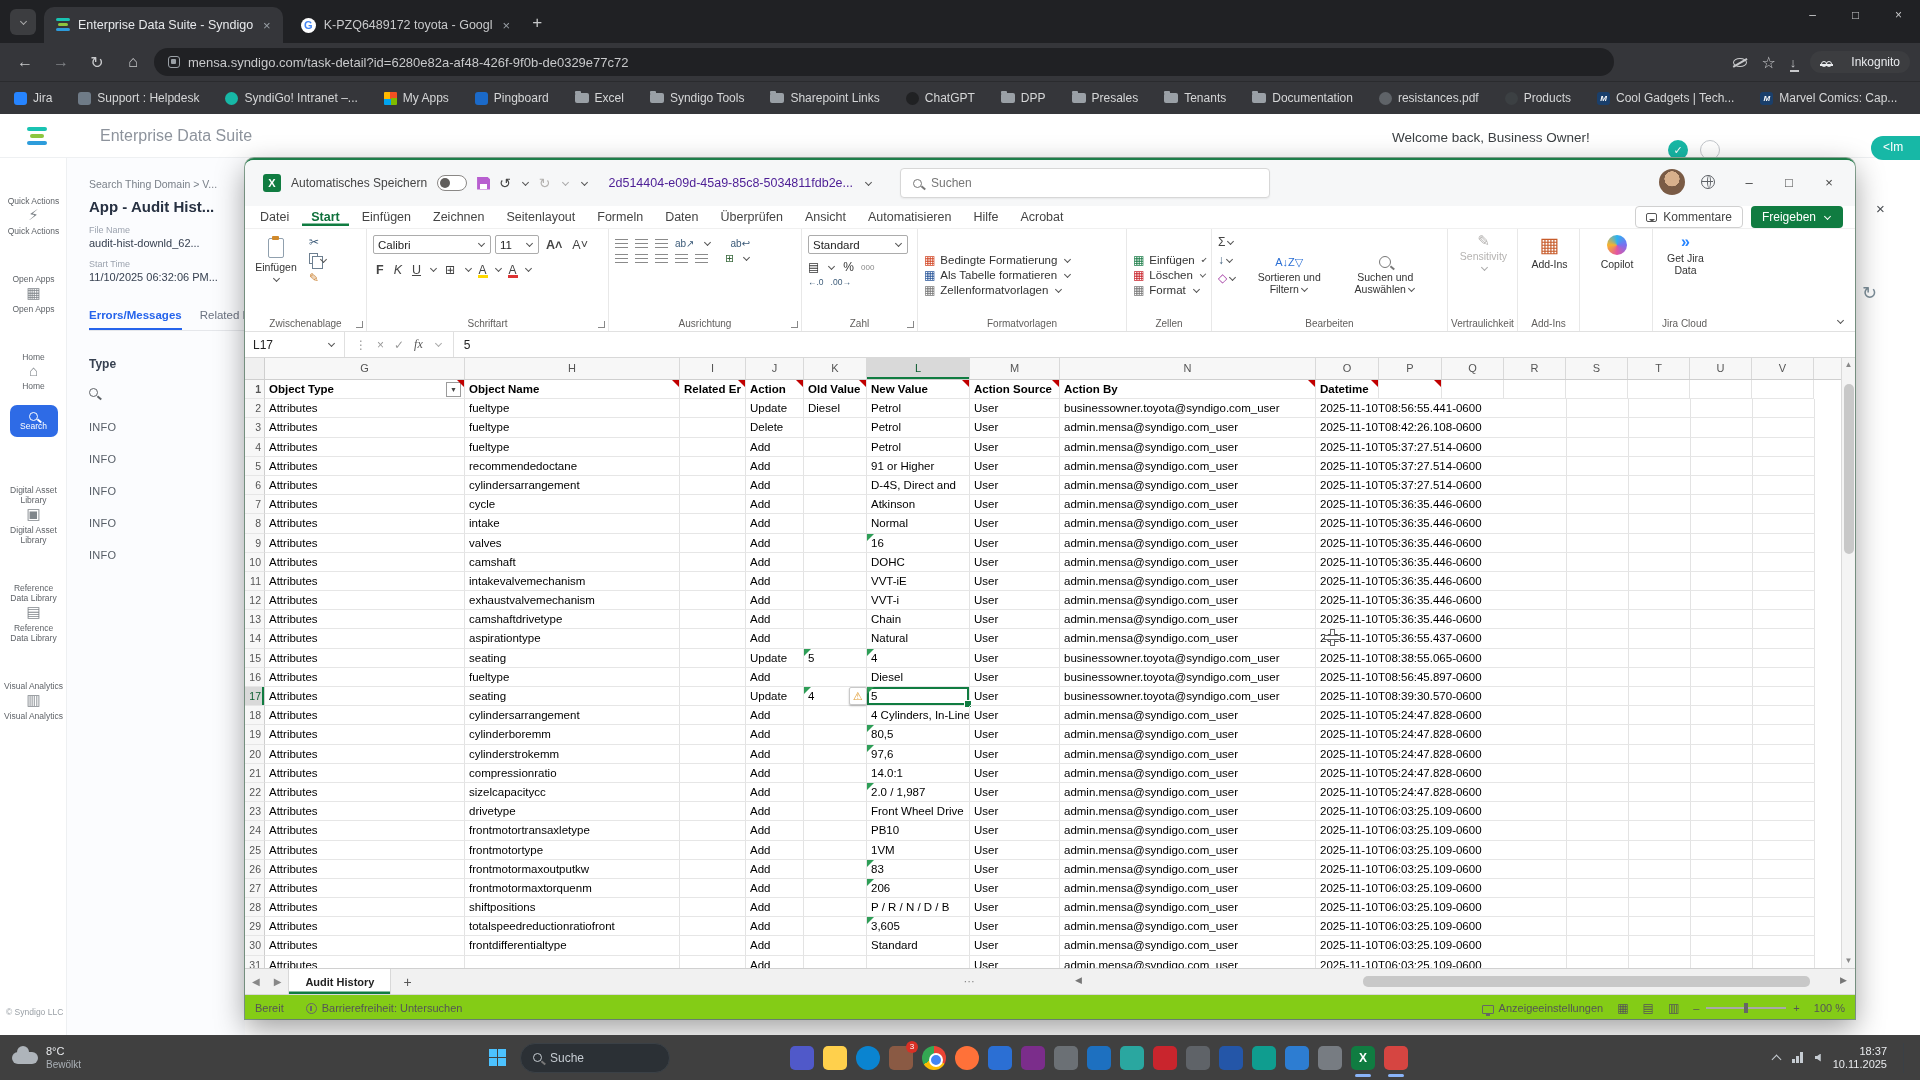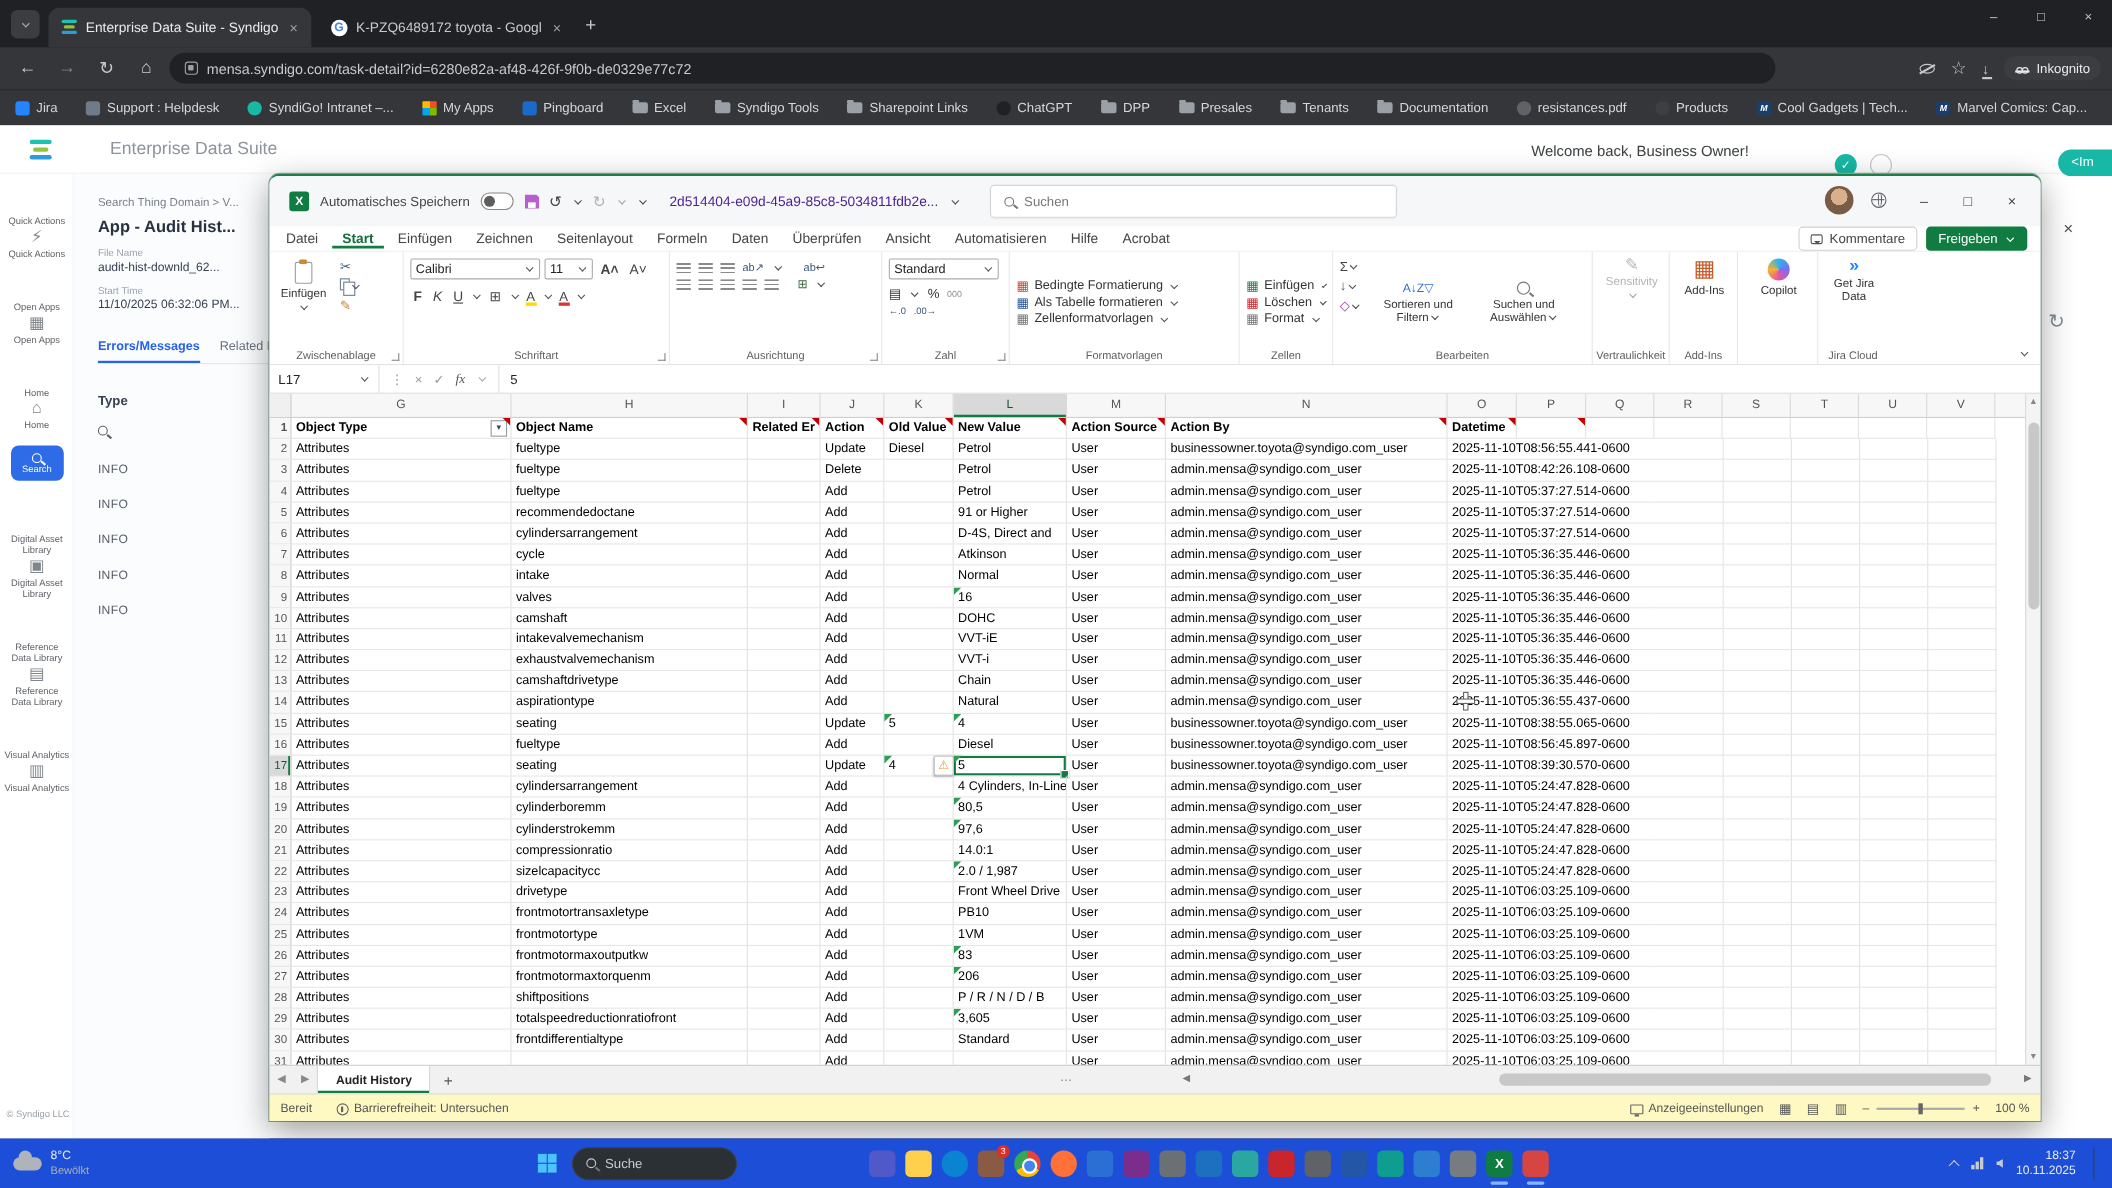--- a/index.html
+++ b/index.html
@@ -37,21 +37,21 @@
   .navic{color:#c8c9cb;font-size:16px;width:30px;text-align:center}
   .navic.dim{color:#808387}
   .omnibox{flex:1;max-width:1460px;height:28px;background:#202124;border-radius:14px;display:flex;align-items:center;gap:8px;padding:0 14px;color:#c8c9cb;font-size:13px}
   .omni-ic{width:12px;height:12px;border:1.5px solid #9aa0a6;border-radius:3px;position:relative}
   .omni-ic::after{content:"";position:absolute;left:2px;top:2px;width:5px;height:5px;background:#9aa0a6;border-radius:1px}
   .tb-right{display:flex;align-items:center;gap:14px;margin-left:auto;color:#c8c9cb}
   .eyeoff{width:14px;height:9px;border:1.5px solid #c8c9cb;border-radius:50%;position:relative}
   .eyeoff::after{content:"";position:absolute;left:-2px;top:3px;width:16px;height:1.5px;background:#c8c9cb;transform:rotate(-30deg)}
   .dlic{position:relative;font-size:13px}
   .dlic::after{content:"";position:absolute;left:0;bottom:-2px;width:9px;height:1.5px;background:#c8c9cb}
-  .incog{display:flex;align-items:center;gap:6px;background:#3c3d40;border-radius:12px;padding:4px 10px;font-size:12px;color:#e8eaed}
+  .incog{display:flex;align-items:center;gap:18px;background:#3c3d40;border-radius:12px;padding:4px 10px;font-size:12px;color:#e8eaed}
   .spy{width:13px;height:8px;border-bottom:2px solid #e8eaed;position:relative}
   .spy::before{content:"";position:absolute;left:1px;top:3px;width:4px;height:4px;border-radius:50%;border:1.5px solid #e8eaed}
   .spy::after{content:"";position:absolute;right:1px;top:3px;width:4px;height:4px;border-radius:50%;border:1.5px solid #e8eaed}
 
   .bookmarks{position:absolute;left:0;top:81px;width:1920px;height:33px;background:#35363a;border-top:1px solid #2a2b2e;display:flex;align-items:center;gap:26px;padding:0 14px;overflow:hidden}
   .bm{display:flex;align-items:center;gap:6px;color:#d6d7d8;font-size:12px;white-space:nowrap}
   .bmi{width:13px;height:13px;border-radius:3px;display:flex;align-items:center;justify-content:center;color:#fff;font-size:8px;font-weight:bold}
   .bmi-folder{background:transparent!important;border:0;width:14px;height:10px;position:relative}
   .bmi-folder::before{content:"";position:absolute;left:0;top:0;width:14px;height:10px;background:#9aa0a6;border-radius:2px}
   .bmi-folder::after{content:"";position:absolute;left:0;top:-2px;width:6px;height:3px;background:#9aa0a6;border-radius:1px}
@@ -198,33 +198,33 @@
 
   .xl-tabbar{position:absolute;left:0;top:808px;width:100%;height:26px;background:#f1f1f1;border-top:1px solid #d0d0d0;display:flex;align-items:center;font-size:11px;color:#555}
   .shnav{padding:0 7px;font-size:10px;color:#888}
   .sheettab{background:#fff;border-left:1px solid #d8d8d8;border-right:1px solid #d8d8d8;height:100%;display:flex;align-items:center;padding:0 16px;font-weight:bold;color:#222;box-shadow:inset 0 -2.5px 0 #107c41}
   .addsheet{padding:0 12px;font-size:14px;color:#555}
   .hsplit{margin-left:540px;color:#888}
   .hscroll{position:absolute;left:830px;right:22px;top:5px;height:15px}
   .hs-arr{position:absolute;top:1px;font-size:9px;color:#777}
   .hs-thumb{position:absolute;left:38%;right:3%;top:2px;height:11px;background:#c8c8c8;border-radius:5px}
 
-  .xl-status{position:absolute;left:0;top:834px;width:100%;height:27px;background:#fef9c3;border-top:1px solid #d8d8d8;display:flex;align-items:center;font-size:11px;color:#555;padding:0 10px;gap:22px}
+  .xl-status{position:absolute;left:0;top:834px;width:100%;height:27px;background:#84cc16;border-top:1px solid #d8d8d8;display:flex;align-items:center;font-size:11px;color:#555;padding:0 10px;gap:22px}
   .accic{display:inline-block;width:11px;height:11px;border:1.2px solid #666;border-radius:50%;position:relative;vertical-align:middle;margin-right:5px}
   .accic::after{content:"";position:absolute;left:3.5px;top:2px;width:2px;height:5px;background:#666}
   .st-right{margin-left:auto;display:flex;align-items:center;gap:14px}
   .monic{display:inline-block;width:12px;height:9px;border:1.2px solid #666;border-radius:1px;vertical-align:middle;margin-right:5px;position:relative}
   .monic::after{content:"";position:absolute;left:3px;bottom:-3px;width:4px;height:2px;background:#666}
   .viewic{font-size:12px;color:#555}
   .zoomer{display:flex;align-items:center;gap:7px}
   .ztrack{width:80px;height:2px;background:#a9a9a9;position:relative}
   .zknob{position:absolute;left:38px;top:-4px;width:4px;height:10px;background:#666}
 
   
-  .taskbar{position:absolute;left:0;top:1035px;width:1920px;height:45px;background:#1d4ed8;display:flex;align-items:center;color:#e8eaed;z-index:50}
+  .taskbar{position:absolute;left:0;top:1035px;width:1920px;height:45px;background:#404040;display:flex;align-items:center;color:#e8eaed;z-index:50}
   .weather{display:flex;align-items:center;gap:8px;padding:0 12px;width:130px}
   .cloud{width:26px;height:12px;background:#aeb4ba;border-radius:8px;position:relative}
   .cloud::before{content:"";position:absolute;left:5px;top:-6px;width:12px;height:12px;background:#aeb4ba;border-radius:50%}
   .wtxt{line-height:13px;font-size:11px}
   .wtxt .sub{font-size:10px;color:#aab0b6}
   .startbtn{margin-left:350px;width:34px;height:34px;display:flex;align-items:center;justify-content:center}
   .winlogo{width:17px;height:17px;display:grid;grid-template-columns:8px 8px;grid-gap:1px}
   .winlogo i{background:#4cc2ff;width:8px;height:8px}
   .tsearch{margin-left:6px;width:150px;height:30px;background:#2b3035;border:1px solid #3a4046;border-radius:15px;display:flex;align-items:center;gap:8px;padding:0 12px;font-size:12px;color:#c6ccd2}
   .apps{display:flex;align-items:center;gap:9px;margin-left:120px}

